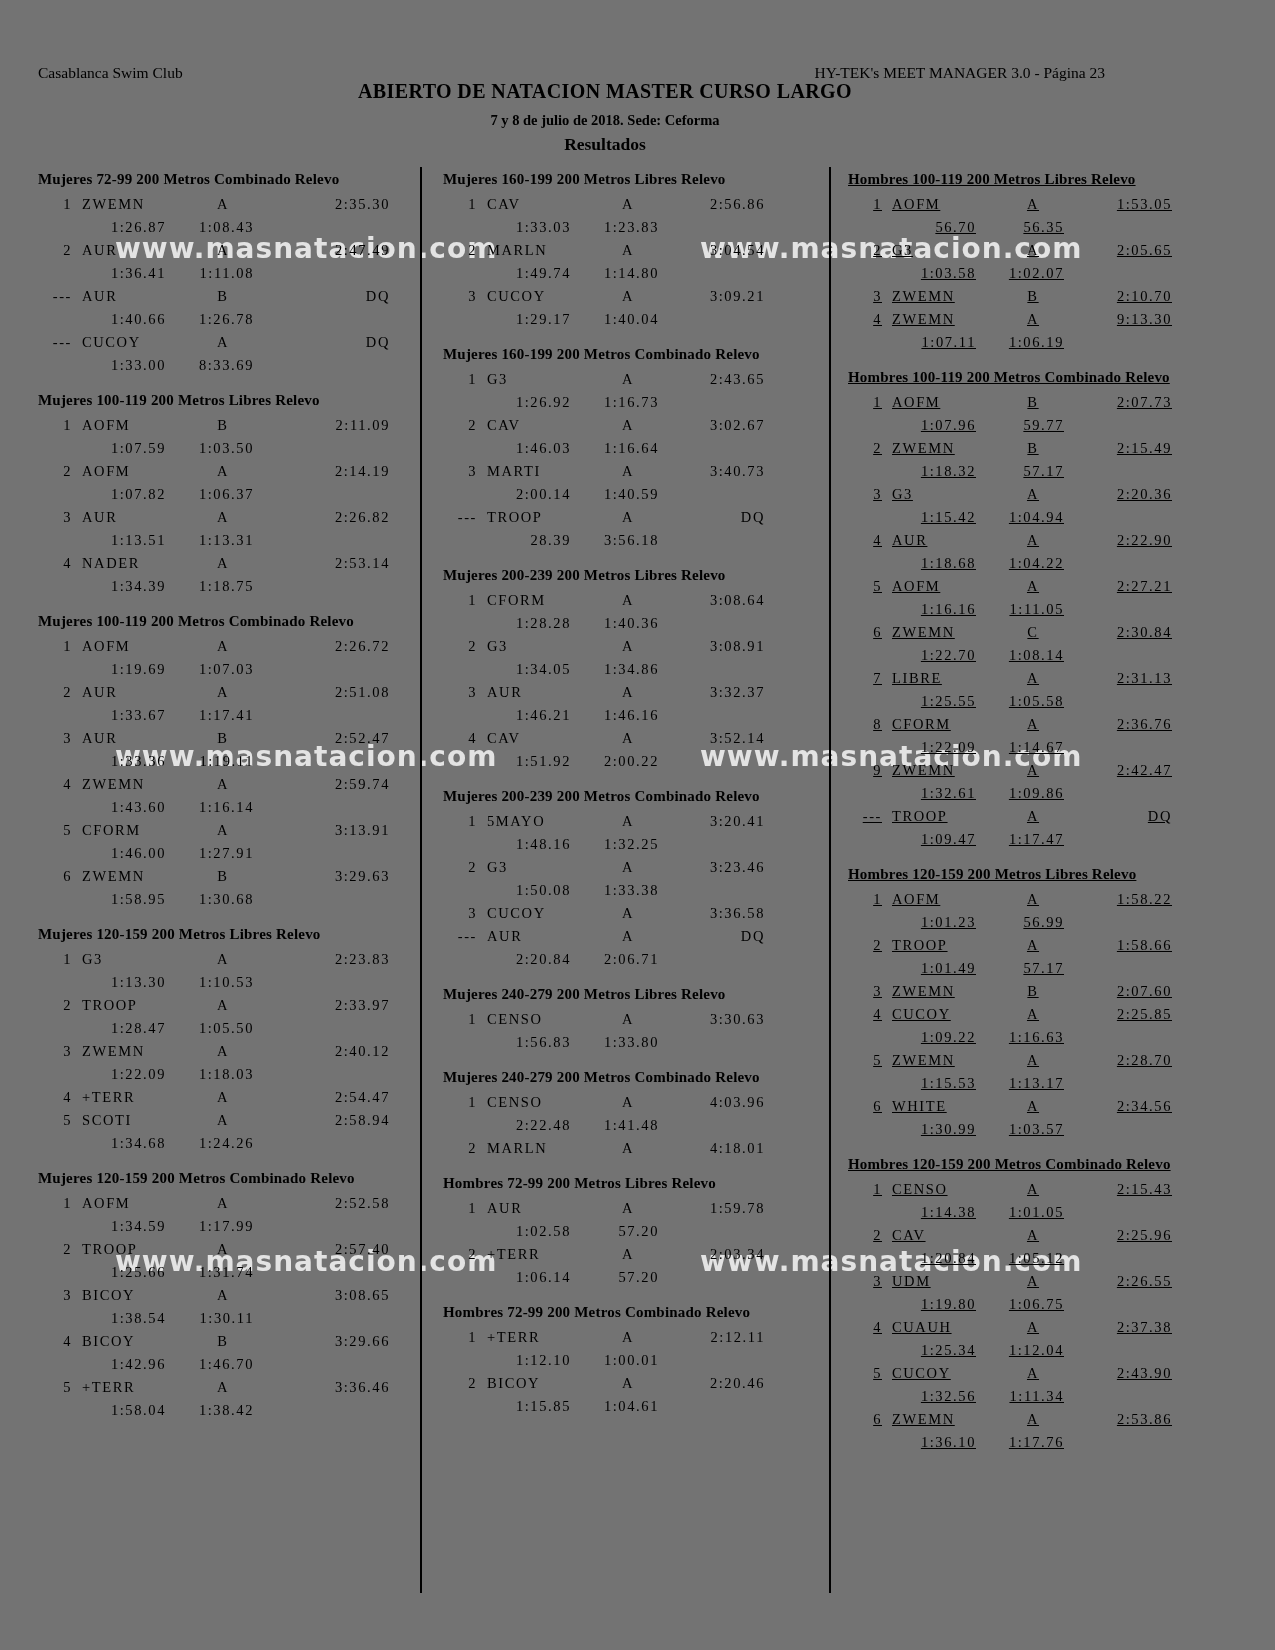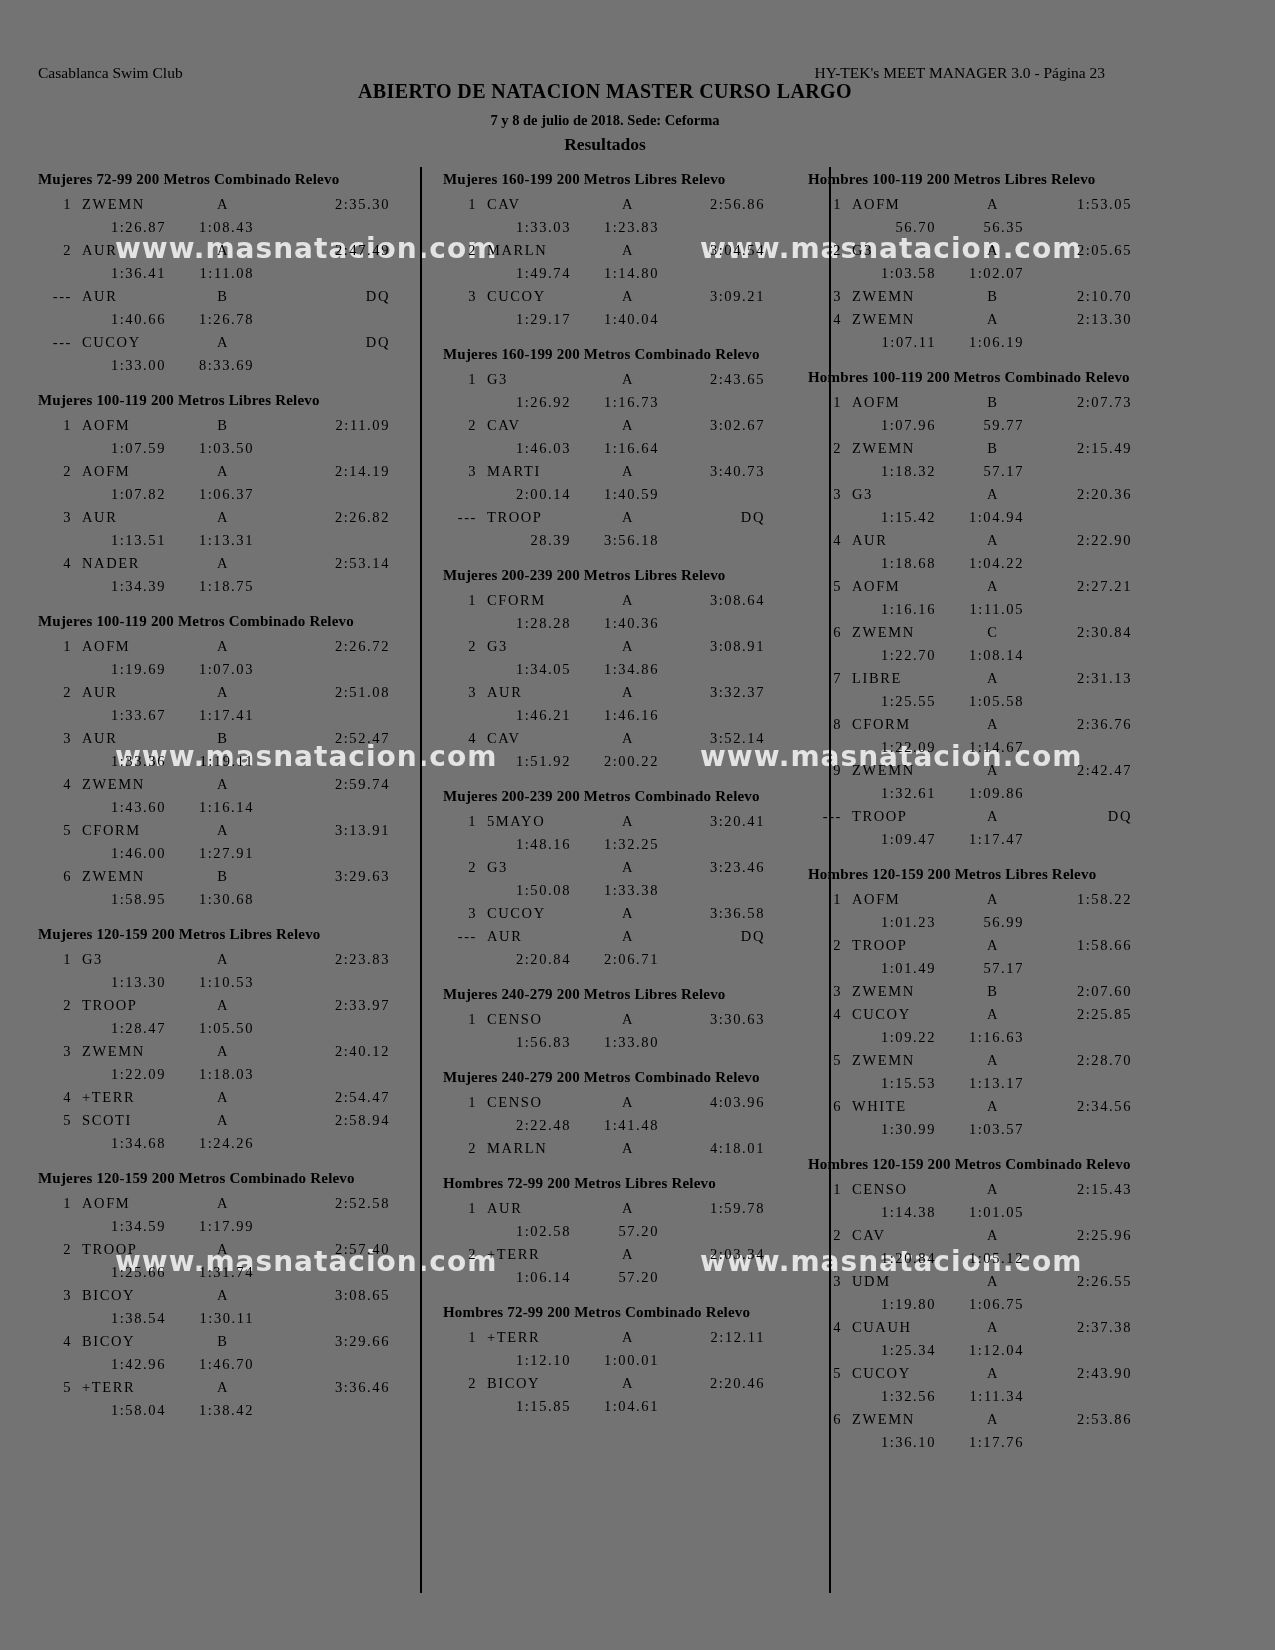--- a/index.html
+++ b/index.html
@@ -25,21 +25,21 @@
     font-size:28px; font-weight:bold; color:#e3e3e3; letter-spacing:1px;
     white-space:nowrap; z-index:0; user-select:none;
   }
   .wm1 { left:115px; top:232px; }  .wm2 { left:700px; top:232px; }
   .wm3 { left:115px; top:740px; }  .wm4 { left:700px; top:740px; }
   .wm5 { left:115px; top:1245px; } .wm6 { left:700px; top:1245px; }
   
   .col { position:absolute; top:170px; z-index:1; }
   .col.c1 { left:38px;  width:352px; }
   .col.c2 { left:443px; width:322px; }
-  .col.c3 { left:808px; width:324px; }
+  .col.c3 { left:848px; width:324px;text-decoration:underline; }
   .event h3 {
     margin:14px 0 4px 0; font-size:15px; font-weight:bold;
     letter-spacing:.2px; line-height:19px; white-space:nowrap;
   }
   .event:first-child h3 { margin-top:0; }
   .row { line-height:23px; height:23px; font-size:14.5px; letter-spacing:1.6px; white-space:nowrap; }
   .result-row { display:grid; grid-template-columns:34px 10px 110px 62px 1fr; }
   .result-row .place { text-align:right; }
   .result-row .team  { grid-column:3; text-align:left; }
   .result-row .relay { grid-column:4; text-align:center; }
@@ -588,21 +588,21 @@
         <div class="row result-row">
           <span class="place">3</span>
           <span class="team">ZWEMN</span>
           <span class="relay">B</span>
           <span class="time">2:10.70</span>
         </div>
         <div class="row result-row">
           <span class="place">4</span>
           <span class="team">ZWEMN</span>
           <span class="relay">A</span>
-          <span class="time">2:13.30</span>
+          <span class="time">9:13.30</span>
         </div>
         <div class="row splits-row">
           <span class="split">1:07.11</span>
           <span class="split">1:06.19</span>
         </div>
       </div>
       <div class="event">
         <h3 class="event-heading">Hombres 100-119 200 Metros Combinado Relevo</h3>
         <div class="row result-row">
           <span class="place">1</span>

